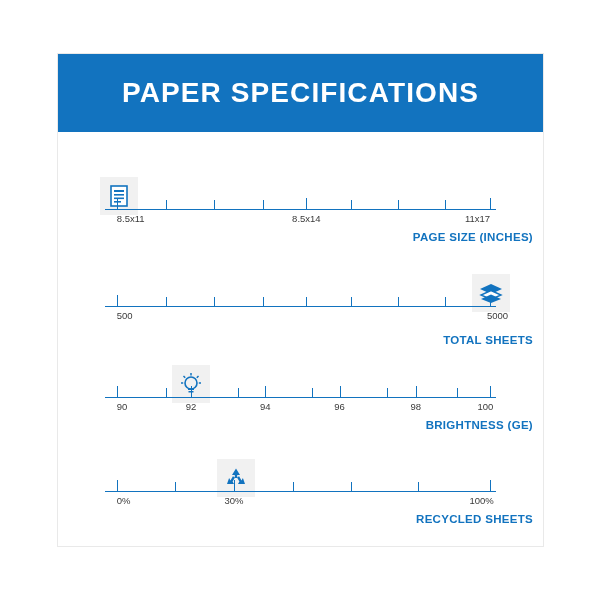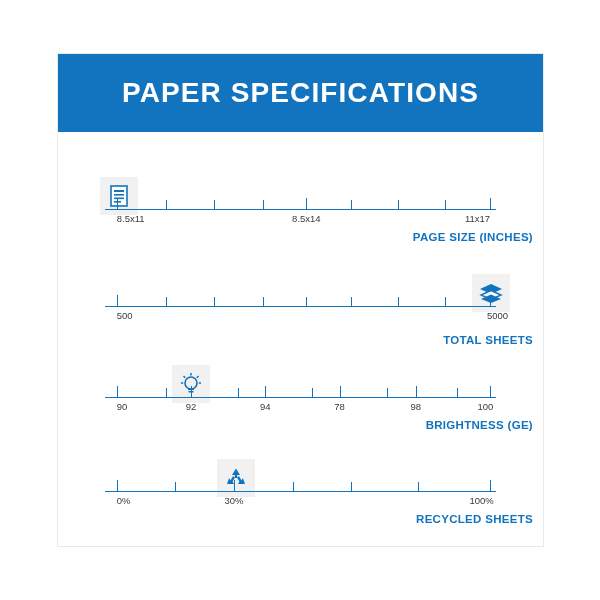--- a/index.html
+++ b/index.html
@@ -188,21 +188,21 @@
         <div class="tick major" style="left:41%;"></div>
         <div class="tick" style="left:53%;"></div>
         <div class="tick major" style="left:60%;"></div>
         <div class="tick" style="left:72%;"></div>
         <div class="tick major" style="left:79.5%;"></div>
         <div class="tick" style="left:90%;"></div>
         <div class="tick major" style="left:98.5%;"></div>
         <div class="tick-label" style="left:3%; transform:none;">90</div>
         <div class="tick-label" style="left:22%;">92</div>
         <div class="tick-label" style="left:41%;">94</div>
-        <div class="tick-label" style="left:60%;">78</div>
+        <div class="tick-label" style="left:60%;">96</div>
         <div class="tick-label" style="left:79.5%;">98</div>
         <div class="tick-label" style="left:98.5%; transform:translateX(-80%);">100</div>
       </div>
       <div class="spec-label" style="top:22px;">BRIGHTNESS (GE)</div>
     </div>
 
     <div class="spec" style="top:437px;">
       <div class="marker" style="left:178px; top:-32px;">
         <svg width="24" height="24" viewBox="0 0 24 24">
           <path d="M12 2.5 L16 9 L13.2 9 L13.2 12 L10.8 12 L10.8 9 L8 9 Z" fill="#1273bf"></path>

